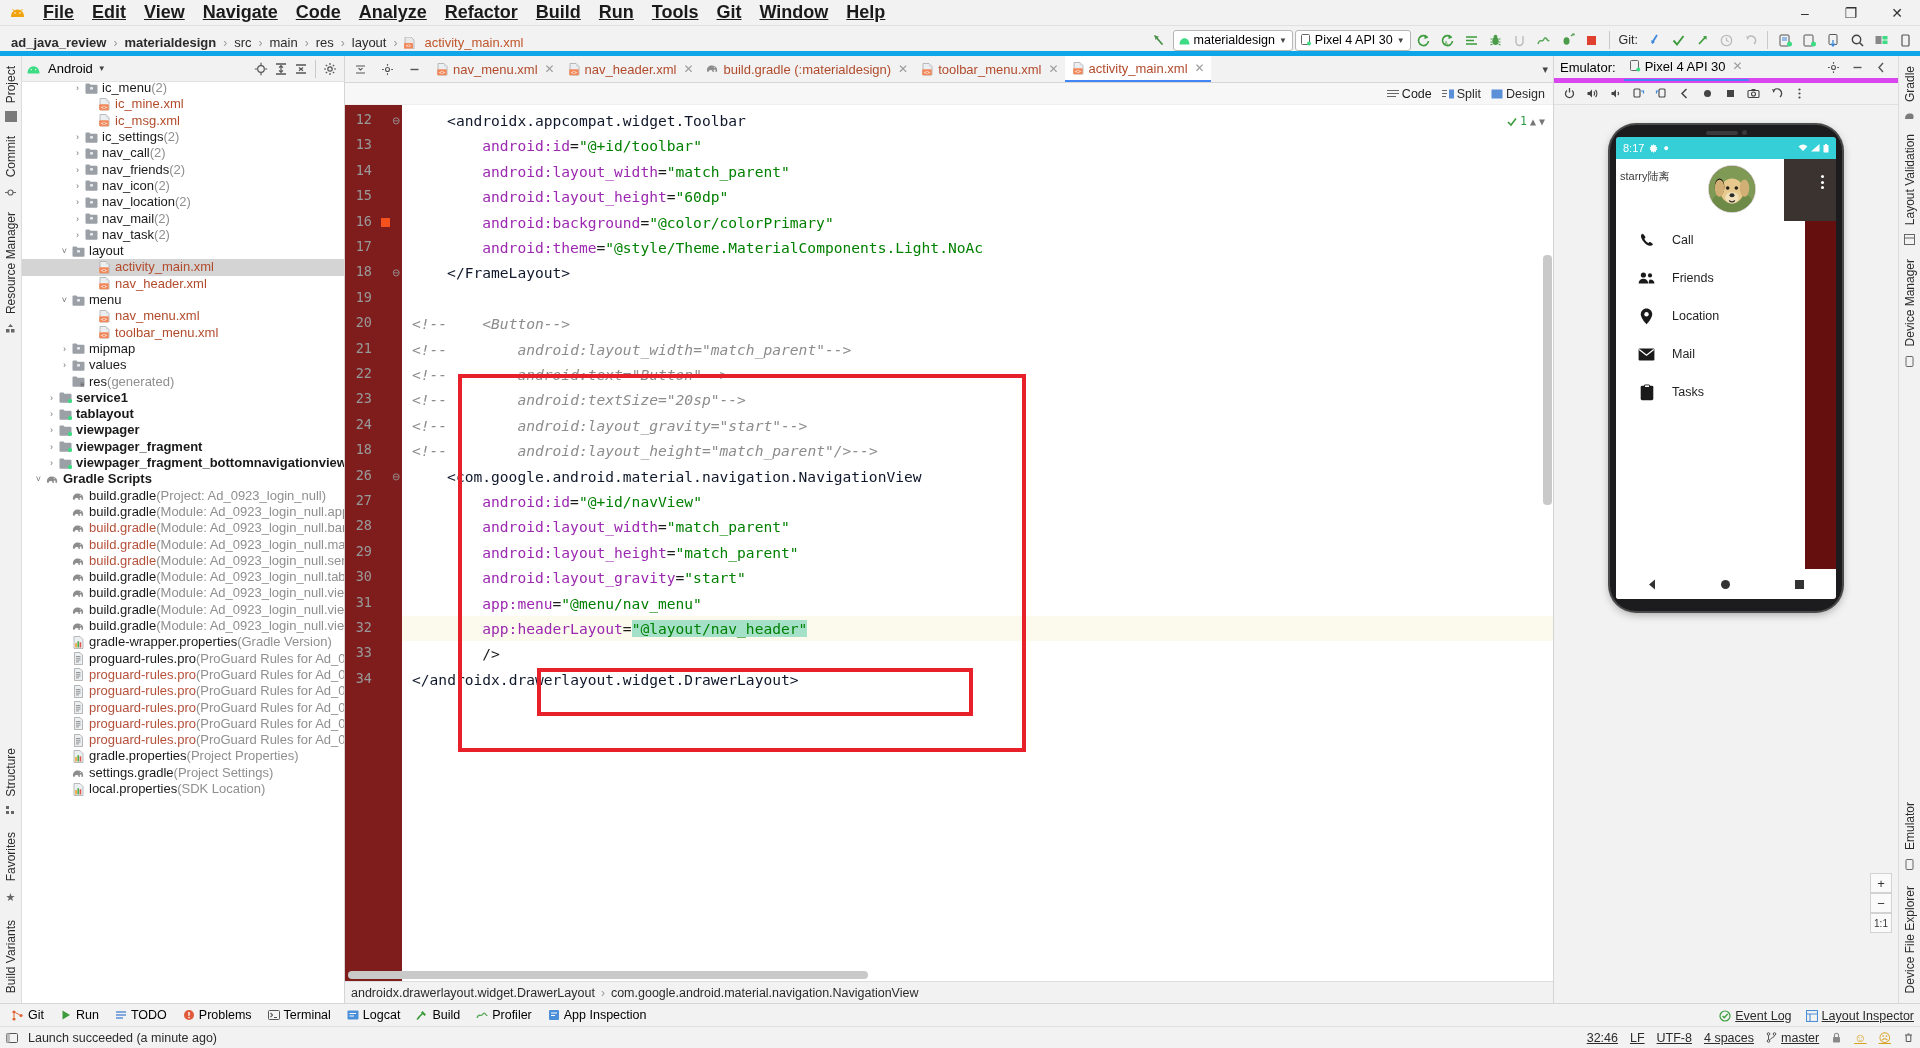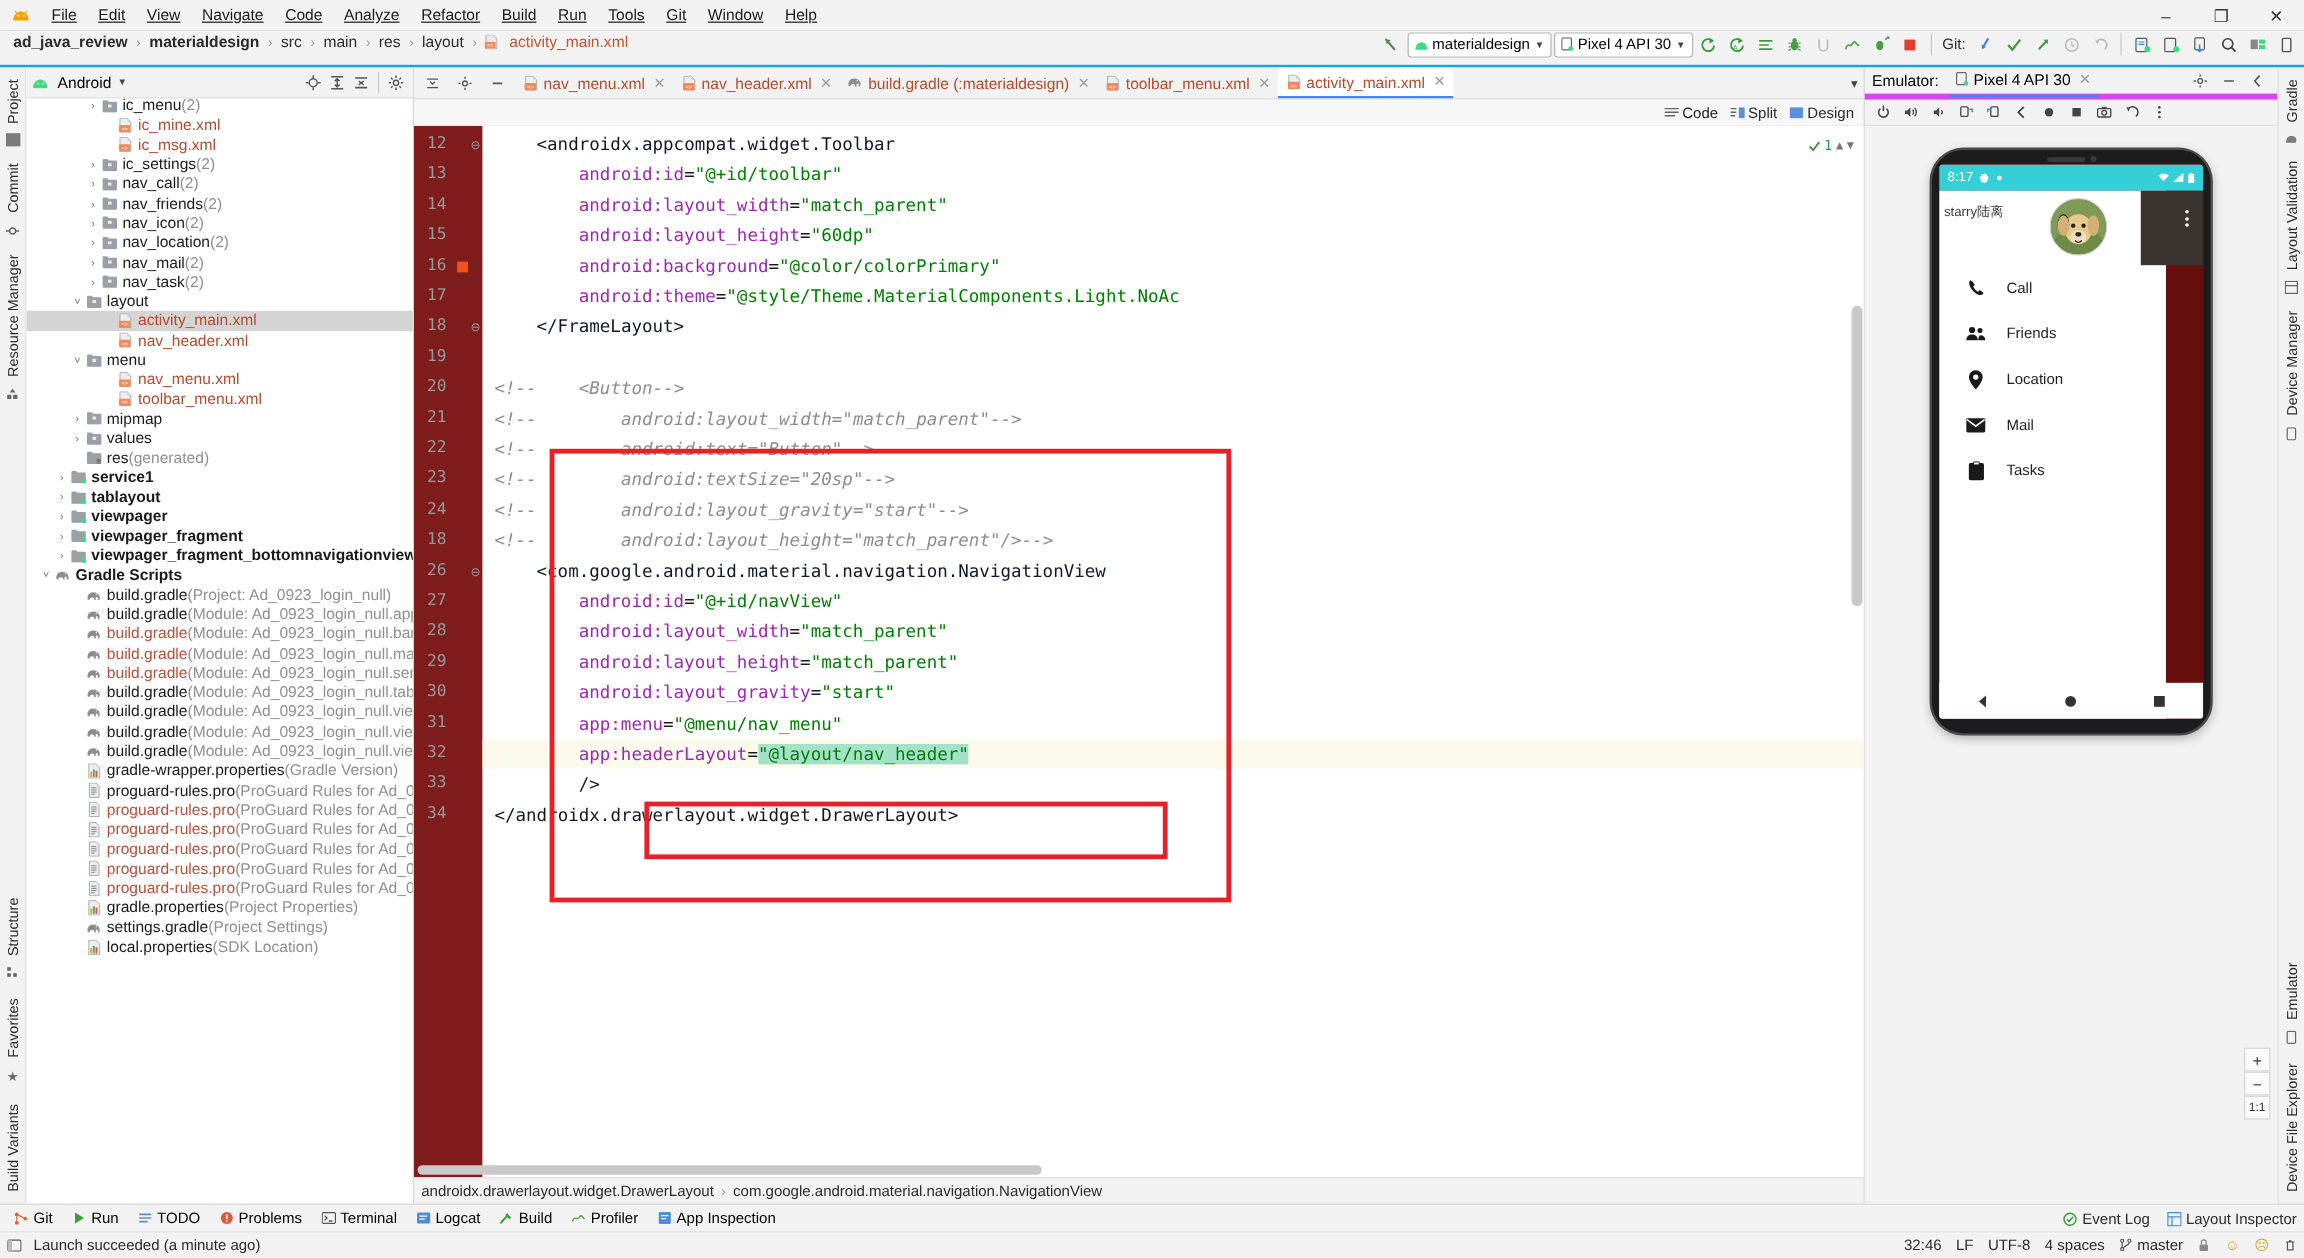--- a/index.html
+++ b/index.html
@@ -13,34 +13,34 @@
   .app { position:relative; width:1920px; height:1048px; display:flex; flex-direction:column; background:#f2f2f2;}
 
   
   .titlebar {
     height:26px; background:#f2f2f2; display:flex; align-items:center;
     border-bottom:1px solid #e0e0e0; flex:none; position:relative;
   }
   .android-logo { width:22px; height:26px; display:flex; align-items:center; justify-content:center; margin-left:6px;}
   .menubar { display:flex; align-items:center; gap:0px; margin-left:6px;}
   .menu-item {
-    padding:3px 9px; font-size:13px; color:#1a1a1a; cursor:default; white-space:nowrap;
+    padding:3px 9px; font-size:18px; color:#1a1a1a; cursor:default; white-space:nowrap;font-weight:bold;
   }
   .menu-item u { text-decoration:underline; }
   .title-center {
     position:absolute; left:0; right:0; text-align:center; font-size:13.5px; color:#2b2b2b;
     pointer-events:none;
   }
   .winbtns { margin-left:auto; display:flex; align-items:stretch; height:26px; z-index:2;}
   .winbtn { width:46px; display:flex; align-items:center; justify-content:center; font-size:14px; color:#333;}
 
   
   .navbar {
-    height:30px; background:#f2f2f2; display:flex; align-items:flex-start;
-    border-bottom:2px solid #0ea5e9; flex:none; position:relative; padding-left:8px;
+    height:30px; background:#f2f2f2; display:flex; align-items:flex-end;
+    border-bottom:5px solid #0ea5e9; flex:none; position:relative; padding-left:8px;
   }
   .crumbs { display:flex; align-items:center; font-size:13px; color:#2b2b2b; gap:2px;}
   .crumb { padding:1px 3px; white-space:nowrap;}
   .crumb.bold { font-weight:bold; }
   .crumb.file { color:#c0562b; }
   .sep { color:#9a9a9a; padding:0 2px; font-size:12px;}
   .tb-right { margin-left:auto; display:flex; align-items:center; gap:2px; padding-right:4px;}
   .tb-ico { width:22px; height:22px; display:flex; align-items:center; justify-content:center; border-radius:3px; }
   .combo {
     height:21px; border:1px solid #b6b6b6; border-radius:3px; background:#fff;
@@ -156,21 +156,21 @@
   .bottombar {
     height:23px; background:#f2f2f2; border-top:1px solid #d6d6d6; display:flex; align-items:center;
     gap:2px; padding:0 4px; flex:none; font-size:12.5px;
   }
   .bbtn { display:flex; align-items:center; gap:4px; padding:2px 7px; border-radius:3px; white-space:nowrap;}
   .statusbar {
     height:22px; background:#f2f2f2; border-top:1px solid #e0e0e0; display:flex; align-items:center;
     gap:10px; padding:0 6px; flex:none; font-size:12.5px; color:#2b2b2b;
   }
   .sb-right { margin-left:auto; display:flex; align-items:center; gap:12px;}
-  .sb-cell { display:flex; align-items:center; gap:4px; white-space:nowrap;}
+  .sb-cell { display:flex; align-items:center; gap:4px; white-space:nowrap;text-decoration:underline;}
 
   .scrollbar-h { position:absolute; left:0; right:12px; bottom:0; height:10px; }
   .scroll-h-thumb { position:absolute; left:3px; height:8px; background:#c9c9c9; border-radius:4px;}
   svg { display:block; }
 </style>
 </head>
 <body>
 
 <div class="app">
 

